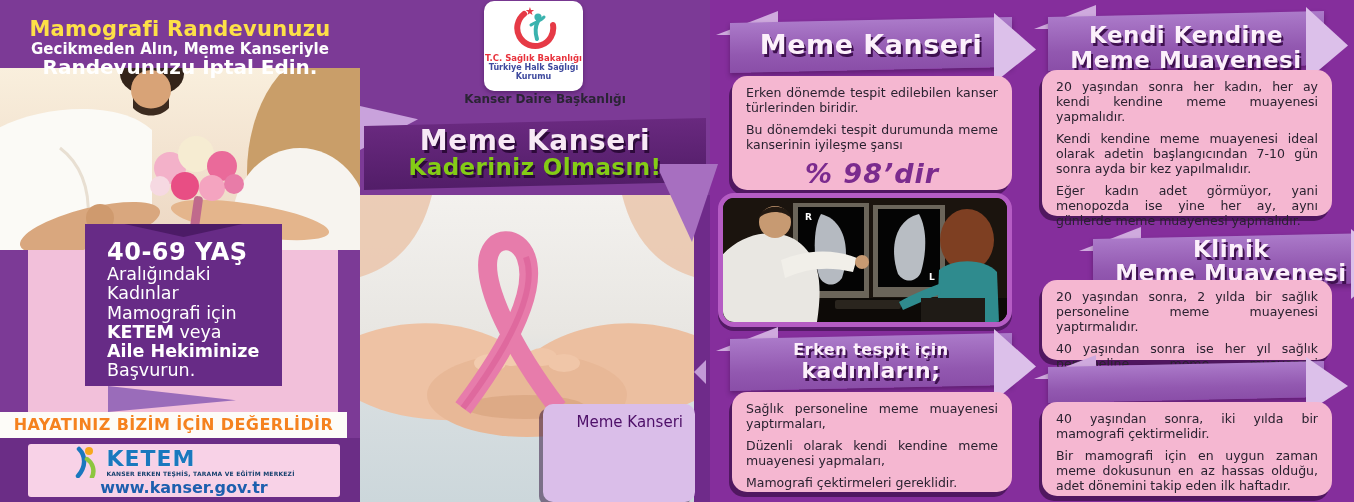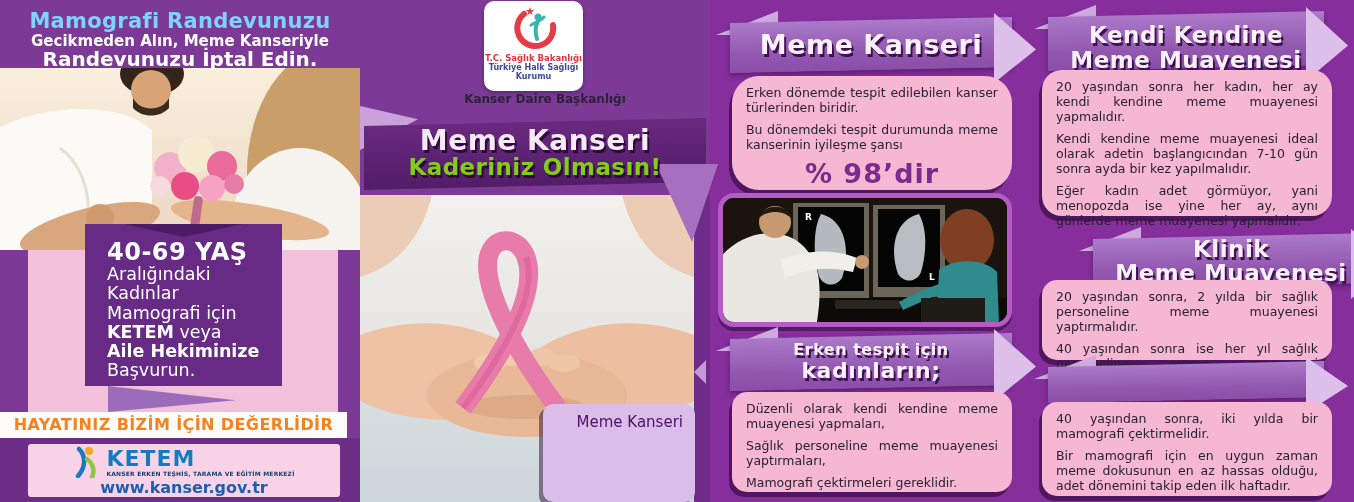--- a/index.html
+++ b/index.html
@@ -5,21 +5,21 @@
   * { margin:0; padding:0; box-sizing:border-box; }
   html,body { background:#3a3a3a; }
   body { font-family:"DejaVu Sans","Liberation Sans",sans-serif; }
   #poster { position:relative; width:1354px; height:502px; overflow:hidden;
             background:#7c3a96; }
   .abs { position:absolute; }
 
   
   #left-header { left:0; top:0; width:360px; height:70px; text-align:center;
                  padding-top:10px; line-height:1.08; z-index:2;}
-  #left-header .l1 { color:#7dd3fc; font-weight:bold; font-size:21px; letter-spacing:.3px;}
+  #left-header .l1 { color:#fde047; font-weight:bold; font-size:21px; letter-spacing:.3px;margin-top:8px;}
   #left-header .l2 { color:#fdfdfd; font-weight:bold; font-size:15px;}
   #left-header .l3 { color:#ffffff; font-weight:bold; font-size:20px;}
 
   #couple-photo { left:0; top:68px; width:360px; height:182px; overflow:hidden; }
   #left-pink { left:28px; top:250px; width:310px; height:162px; background:#f2c0da; }
 
   #ribbon-box { left:85px; top:224px; width:197px; height:162px; background:#672b86;
                 color:#fff; padding:16px 0 0 22px; z-index:3; }
   #ribbon-box::before { content:""; position:absolute; left:20%; top:0; width:60%;
                 height:13px; background:#4c1b66; clip-path:polygon(0 0,100% 0,50% 100%); }
@@ -91,21 +91,21 @@
          background:#dcc0ea; clip-path:polygon(0 0,100% 52%,0 100%); }
   .hdr .t { position:relative; color:#fcf0fb; font-weight:bold; line-height:1.05;
          letter-spacing:.5px; text-shadow:2px 3px 0 rgba(58,13,74,.95); }
 
   .pbox { position:absolute; background:#f5b7d1; border-radius:15px; color:#2a2230;
           font-size:12.5px; line-height:1.2; text-align:justify; padding:9px 14px;
           box-shadow:-3px 5px 0 rgba(36,6,48,.55); z-index:2; }
   .pbox p { margin:0 0 7px; }
   .pbox p:last-child { margin-bottom:0; }
   .pct { text-align:center; color:#7b2b8e; font-size:27px; font-weight:bold;
-         letter-spacing:1px; line-height:1.1; }
+         letter-spacing:1px; line-height:1.1;font-style:italic; }
 
   #doctors-photo { left:718px; top:193px; width:294px; height:134px;
           border:5px solid #b55cc4; border-radius:16px; overflow:hidden; z-index:2;
           background:#1b140e; box-shadow:0 4px 0 rgba(36,6,48,.5); }
 </style>
 </head>
 <body>
 
 <div id="poster">
 
@@ -236,21 +236,21 @@
 
   <div class="abs" id="right-bg"></div>
 
   <div class="hdr" style="left:730px;top:20px;width:282px;height:50px;">
     <div class="fold-tl"></div>
     <div class="band"></div>
     <div class="fold-r"></div>
     <div class="t" style="font-size:27px;">Meme Kanseri</div>
   </div>
 
-  <div class="pbox" style="left:732px;top:76px;width:280px;height:114px;border-radius:27px;">
+  <div class="pbox" style="left:732px;top:76px;width:280px;height:114px;">
     <p>Erken dönemde tespit edilebilen kanser türlerinden biridir.</p>
     <p>Bu dönemdeki tespit durumunda meme kanserinin iyileşme şansı</p>
     <div class="pct">% 98’dir</div>
   </div>
 
   <div class="abs" id="doctors-photo">
     <svg width="284" height="124" viewBox="0 0 284 124" preserveAspectRatio="none">
       <rect width="284" height="124" fill="#1b140e"></rect>
       <rect x="70" y="5" width="76" height="98" fill="#6b655a"></rect>
       <rect x="75" y="9" width="66" height="84" fill="#040404"></rect>
@@ -277,34 +277,34 @@
 
   <div class="hdr" style="left:730px;top:336px;width:282px;height:52px;">
     <div class="fold-tl"></div>
     <div class="band"></div>
     <div class="fold-r"></div>
     <div class="t" style="font-size:16px;">Erken tespit için</div>
     <div class="t" style="font-size:22px;">kadınların;</div>
   </div>
 
   <div class="pbox" style="left:732px;top:392px;width:280px;height:100px;">
+    <p>Sağlık personeline meme muayenesi yaptırmaları,</p>
     <p>Düzenli olarak kendi kendine meme muayenesi yapmaları,</p>
-    <p>Sağlık personeline meme muayenesi yaptırmaları,</p>
     <p>Mamografi çektirmeleri gereklidir.</p>
   </div>
 
   <div class="hdr" style="left:1048px;top:14px;width:276px;height:54px;">
     <div class="fold-tl"></div>
     <div class="band"></div>
     <div class="fold-r"></div>
     <div class="t" style="font-size:23px;margin-top:13px;">Kendi Kendine</div>
     <div class="t" style="font-size:23px;">Meme Muayenesi</div>
   </div>
 
-  <div class="pbox" style="left:1042px;top:70px;width:290px;height:146px;border-radius:20px;">
+  <div class="pbox" style="left:1042px;top:70px;width:290px;height:146px;">
     <p>20 yaşından sonra her kadın, her ay kendi kendine meme muayenesi yapmalıdır.</p>
     <p>Kendi kendine meme muayenesi ideal olarak adetin başlangıcından 7-10 gün sonra ayda bir kez yapılmalıdır.</p>
     <p>Eğer kadın adet görmüyor, yani menopozda ise yine her ay, aynı günlerde meme muayenesi yapmalıdır.</p>
   </div>
 
   <div class="hdr" style="left:1048px;top:236px;width:276px;height:50px;margin-left:45px;">
     <div class="fold-tl"></div>
     <div class="band"></div>
     <div class="fold-r"></div>
     <div class="t" style="font-size:23px;">Klinik</div>

